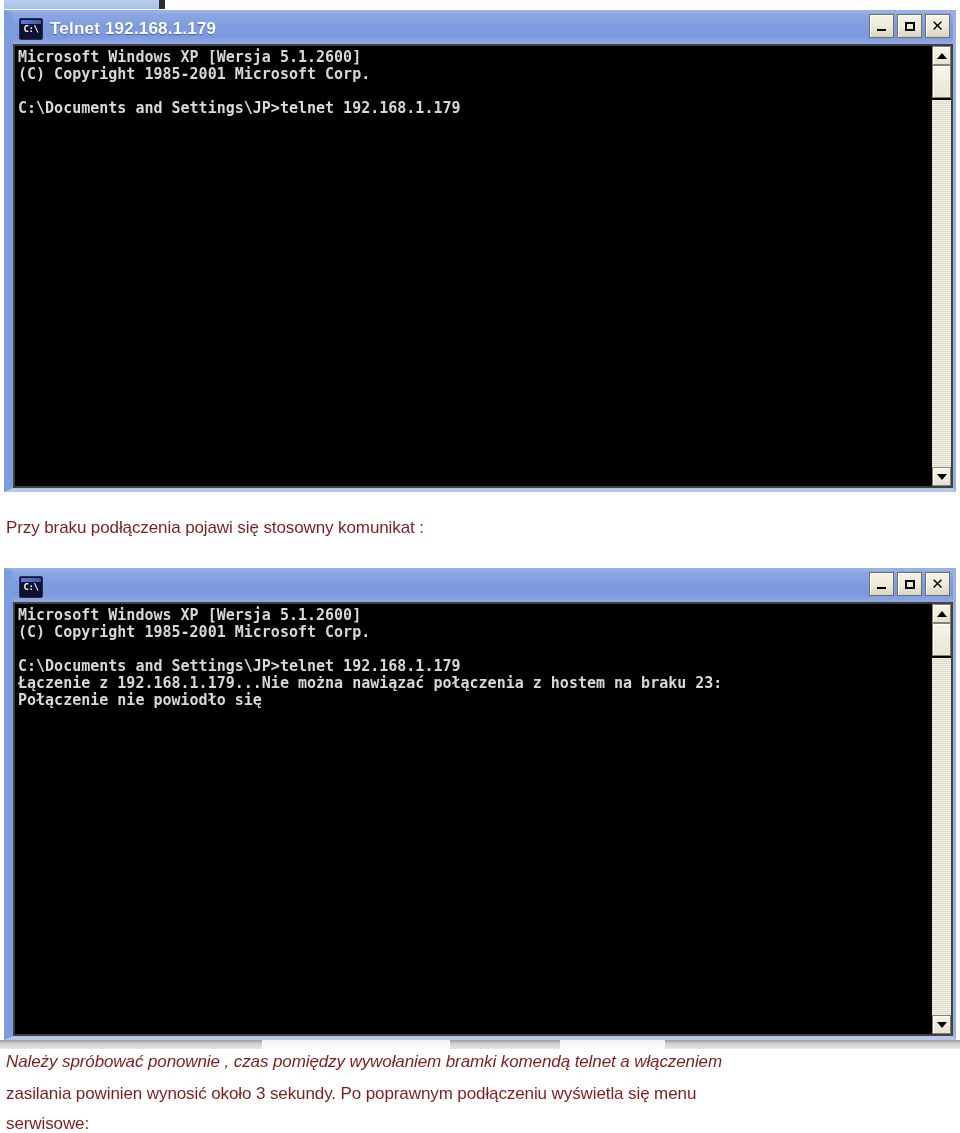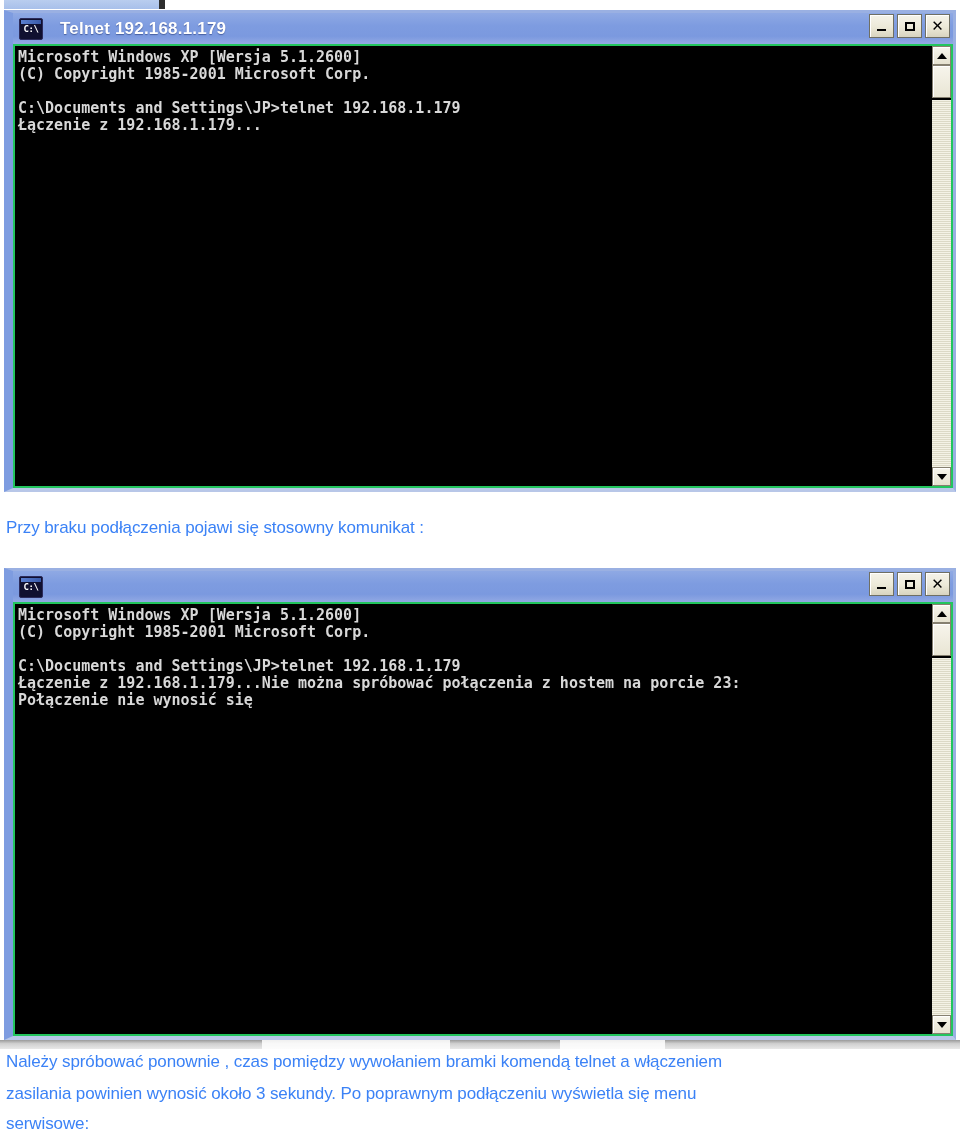--- a/index.html
+++ b/index.html
@@ -86,21 +86,21 @@
     left: 0; right: 0; top: 5px;
     text-align: center;
     color: #ffffff;
     font-family: "DejaVu Sans Mono", monospace;
     font-size: 9px;
     font-weight: bold;
     letter-spacing: -0.5px;
     line-height: 11px;
   }
   .title-text {
-    margin-left: 17px;
+    margin-left: 7px;
     color: #ffffff;
     font-size: 17px;
     font-weight: bold;
     letter-spacing: 0.2px;
     white-space: nowrap;
     text-shadow: 0 1px 1px rgba(30,50,110,0.55);
     font-family: "Liberation Sans", sans-serif;
   }
   .win-controls {
     position: absolute;
@@ -140,21 +140,21 @@
 
   
   .console-frame {
     position: absolute;
     left: 9px;
     right: 3px;
     top: 34px;
     bottom: 4px;
     background: #fef9c3;
     box-sizing: border-box;
-    border: 2px solid #22c55e;
+    border: 2px solid #404040;
     box-shadow: inset 1px 1px 0 #9a968a;
     display: flex;
   }
   .console-body {
     flex: 1 1 auto;
     background: #000000;
     overflow: hidden;
     padding: 3px 0 0 3px;
     position: relative;
   }
@@ -217,21 +217,21 @@
   .sb-track.dark .sb-hatch {
     position: absolute;
     left: 0; right: 0;
     background:
       repeating-linear-gradient(0deg, #f4f2e6 0px, #f4f2e6 1px, #dcd9c6 1px, #dcd9c6 2px);
   }
 
   
   .para {
     position: absolute;
-    color: #3b82f6;
+    color: #7f1d1d;
     font-family: "Liberation Sans", sans-serif;
     font-size: 17px;
     line-height: 32px;
     letter-spacing: -0.1px;
   }
 
   
   .bottom-strip {
     position: absolute;
     left: 0;
@@ -275,21 +275,20 @@
       <span class="close-glyph">✕</span>
     </div>
   </div>
 
   <div class="console-frame">
     <div class="console-body">
       <div class="console-line">Microsoft Windows XP [Wersja 5.1.2600]</div>
       <div class="console-line">(C) Copyright 1985-2001 Microsoft Corp.</div>
       <div class="console-line blank"></div>
       <div class="console-line">C:\Documents and Settings\JP&gt;telnet 192.168.1.179</div>
-      <div class="console-line">Łączenie z 192.168.1.179...</div>
     </div>
     <div class="scrollbar">
       <div class="sb-btn">
         <span class="sb-arrow up"></span>
       </div>
       <div class="sb-track dark">
         <div class="sb-thumb" style="top:0px; height:33px;"></div>
         <div class="sb-hatch" style="top:35px; bottom:0;"></div>
       </div>
       <div class="sb-btn">
@@ -322,22 +321,22 @@
       <span class="close-glyph">✕</span>
     </div>
   </div>
 
   <div class="console-frame">
     <div class="console-body">
       <div class="console-line">Microsoft Windows XP [Wersja 5.1.2600]</div>
       <div class="console-line">(C) Copyright 1985-2001 Microsoft Corp.</div>
       <div class="console-line blank"></div>
       <div class="console-line">C:\Documents and Settings\JP&gt;telnet 192.168.1.179</div>
-      <div class="console-line">Łączenie z 192.168.1.179...Nie można spróbować połączenia z hostem na porcie 23:</div>
-      <div class="console-line">Połączenie nie wynosić się</div>
+      <div class="console-line">Łączenie z 192.168.1.179...Nie można nawiązać połączenia z hostem na braku 23:</div>
+      <div class="console-line">Połączenie nie powiodło się</div>
       <div class="console-line blank"></div>
     </div>
     <div class="scrollbar">
       <div class="sb-btn">
         <span class="sb-arrow up"></span>
       </div>
       <div class="sb-track dark">
         <div class="sb-thumb" style="top:0px; height:33px;"></div>
         <div class="sb-hatch" style="top:35px; bottom:0;"></div>
       </div>
@@ -348,15 +347,15 @@
   </div>
 
   <div class="win-outer-edge"></div>
 </div>
 
 <div class="bottom-strip" style="top:1040px;">
   <div class="seg" style="left:262px; width:188px;"></div>
   <div class="seg" style="left:560px; width:105px;"></div>
 </div>
 
-<div class="para" style="left:6px; top:1046px; width:946px;">Należy spróbować ponownie , czas pomiędzy wywołaniem bramki komendą telnet a włączeniem</div>
+<div class="para" style="left:6px; top:1046px; width:946px;font-style:italic;">Należy spróbować ponownie , czas pomiędzy wywołaniem bramki komendą telnet a włączeniem</div>
 <div class="para" style="left:6px; top:1078px; width:946px;">zasilania powinien wynosić około 3 sekundy.  Po poprawnym podłączeniu wyświetla się menu</div>
 <div class="para" style="left:6px; top:1108px; width:946px;">serwisowe:</div>
 
 </body></html>

